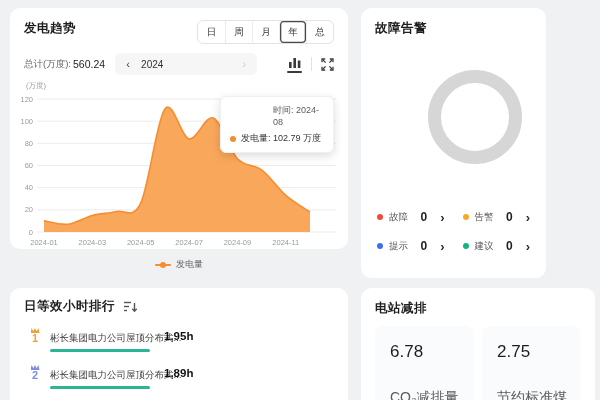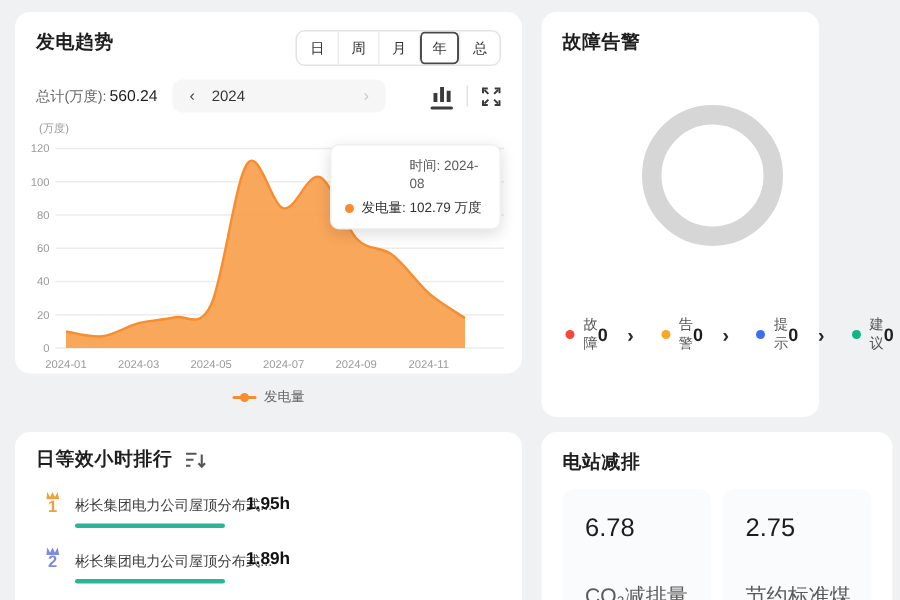--- a/index.html
+++ b/index.html
@@ -47,21 +47,21 @@
   .tt-line2 { display:flex; align-items:center; margin-top:5px; font-size:9px; color:#333; }
   .tt-dot { width:6px; height:6px; border-radius:50%; margin-right:5px; flex:none; }
   .trend-legend { display:flex; justify-content:center; align-items:center; margin-top:4px; gap:5px; cursor:pointer; }
   .legend-marker { position:relative; width:16px; height:6px; }
   .legend-marker .lm-line { position:absolute; left:0; top:2px; width:16px; height:2px; border-radius:1px; }
   .legend-marker .lm-dot  { position:absolute; left:5px; top:0; width:6px; height:6px; border-radius:50%; }
   .trend-legend span.lg-text { font-size:9px; color:#666; }
 
   
   #alarm-donut { display:block; margin:4px auto 0 auto; }
-  .alarm-grid { display:grid; grid-template-columns:1fr 1fr 1fr 1fr; column-gap:18px; row-gap:15px; margin-top:24px; padding:0 2px; }
+  .alarm-grid { display:grid; grid-template-columns:1fr 1fr; column-gap:18px; row-gap:15px; margin-top:24px; padding:0 2px; }
   .alarm-item { display:flex; align-items:center; cursor:pointer; }
   .al-dot { width:6px; height:6px; border-radius:50%; flex:none; margin-right:6px; }
   .al-label { font-size:9.5px; color:#555; flex:1; }
   .al-value { font-size:12px; font-weight:bold; color:#1f1f1f; }
   .al-arrow { font-size:13px; font-weight:bold; color:#2b2b2b; margin-left:13px; line-height:1; }
 
   
   .rank-head { display:flex; align-items:center; gap:8px; }
   .rank-list { margin-top:12px; }
   .rank-item { display:flex; align-items:flex-start; margin-bottom:12px; padding-left:2px; cursor:pointer; }

